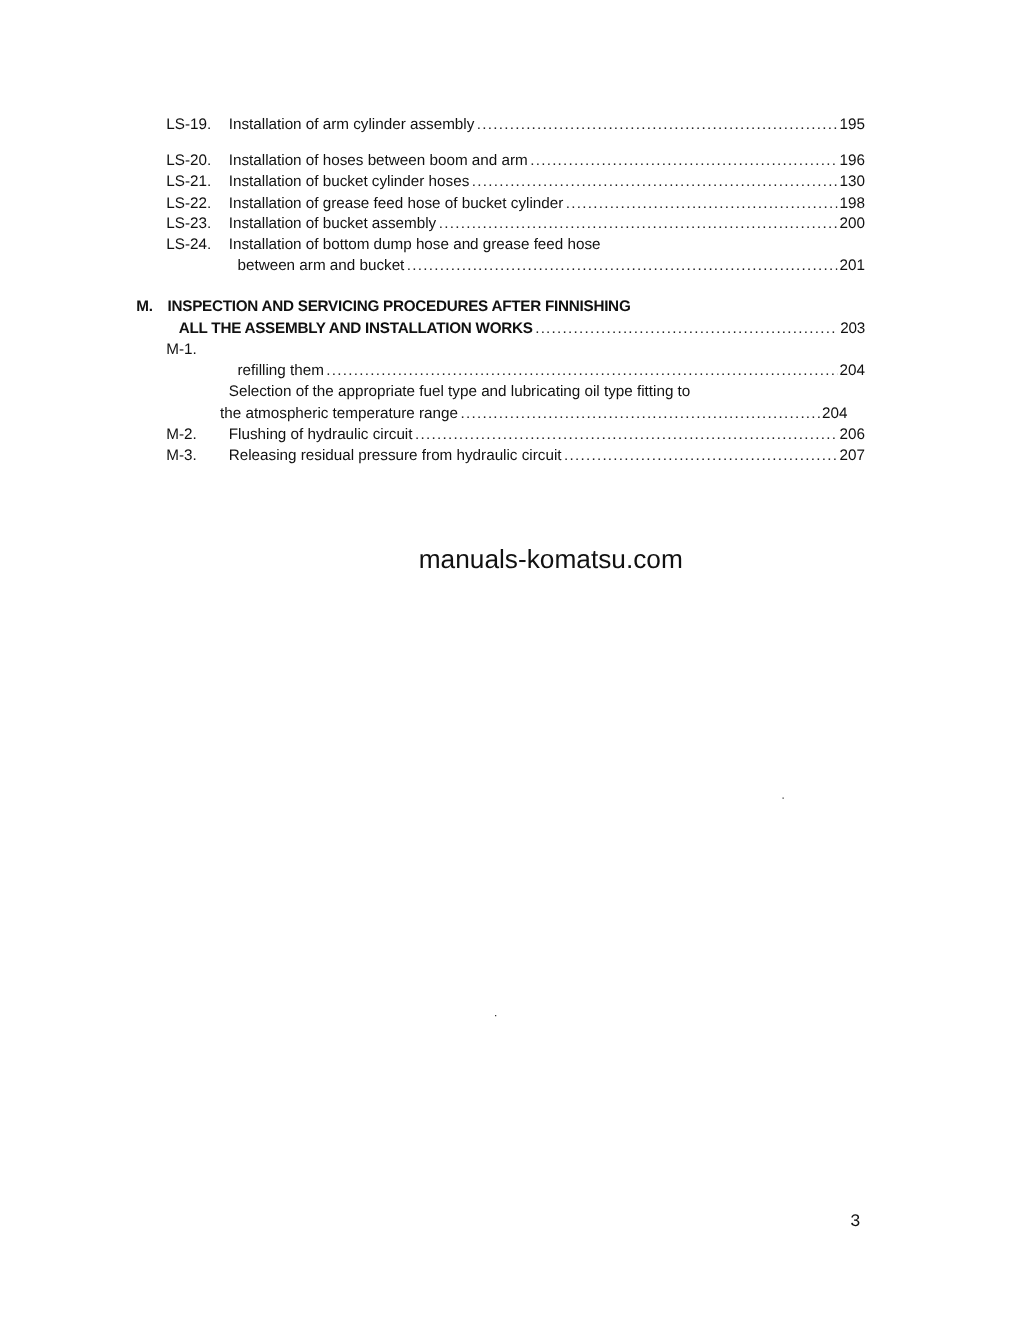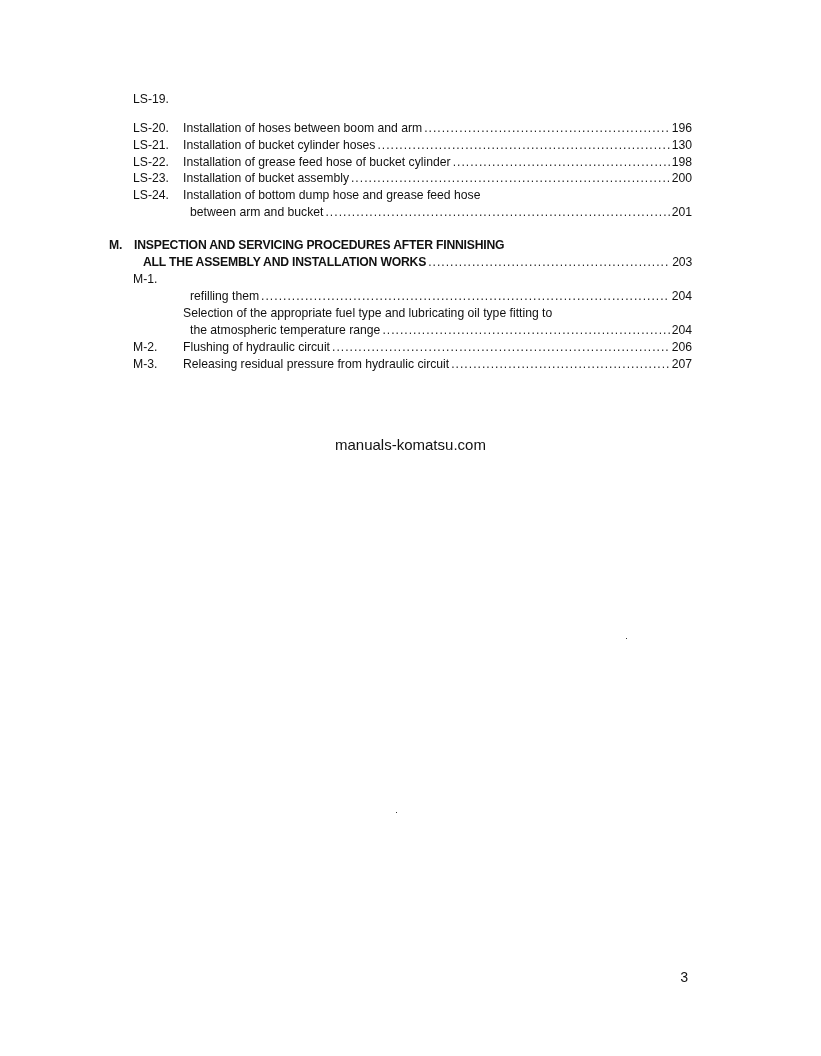--- a/index.html
+++ b/index.html
@@ -8,31 +8,36 @@
   .toc { position:absolute; left:0; top:0; width:821px; }
   .row { position:absolute; height:17px; font-size:12.2px; line-height:17px; white-space:nowrap; }
   .code { position:absolute; left:133px; }
   .sec-letter { position:absolute; left:109px; font-weight:bold; }
   .title { position:absolute; display:flex; }
   .title .txt { flex:0 0 auto; }
   .title .dots { flex:1 1 auto; overflow:hidden; letter-spacing:1px; margin:0 2px; color:#222; }
   .title .dots::before { content:"........................................................................................................................................................................................................"; }
   .title .pg { flex:0 0 auto; }
   .bold { font-weight:bold; letter-spacing:-0.2px; }
-  .watermark { position:absolute; left:335px; top:436px; font-size:15px; color:#111; }
+  .watermark { position:absolute; left:335px; top:436px; font-size:21px; color:#111; }
   .pagenum { position:absolute; left:680px; top:970px; font-size:14px; font-family:"Liberation Mono", monospace; }
   .speck { position:absolute; width:1px; height:1px; background:#333; }
 </style>
 </head>
 <body>
 
 <div class="toc">
 
   <div class="row" style="top:91px;width:821px;">
     <span class="code">LS-19.</span>
+    <span class="title" style="left:183px;width:509px;">
+      <span class="txt">Installation of arm cylinder assembly</span>
+      <span class="dots"></span>
+      <span class="pg">195</span>
+    </span>
   </div>
 
   <div class="row" style="top:120px;width:821px;">
     <span class="code">LS-20.</span>
     <span class="title" style="left:183px;width:509px;">
       <span class="txt">Installation of hoses between boom and arm</span>
       <span class="dots"></span>
       <span class="pg">196</span>
     </span>
   </div>
@@ -96,21 +101,21 @@
       <span class="txt">refilling them</span>
       <span class="dots"></span>
       <span class="pg">204</span>
     </span>
   </div>
 
   <div class="row" style="top:305px;width:821px;">
     <span class="title" style="left:183px;">Selection of the appropriate fuel type and lubricating oil type fitting to</span>
   </div>
   <div class="row" style="top:322px;width:821px;">
-    <span class="title" style="left:190px;width:502px;">
+    <span class="title" style="left:176px;width:502px;">
       <span class="txt">the atmospheric temperature range</span>
       <span class="dots"></span>
       <span class="pg">204</span>
     </span>
   </div>
 
   <div class="row" style="top:339px;width:821px;">
     <span class="code">M-2.</span>
     <span class="title" style="left:183px;width:509px;">
       <span class="txt">Flushing of hydraulic circuit</span>

